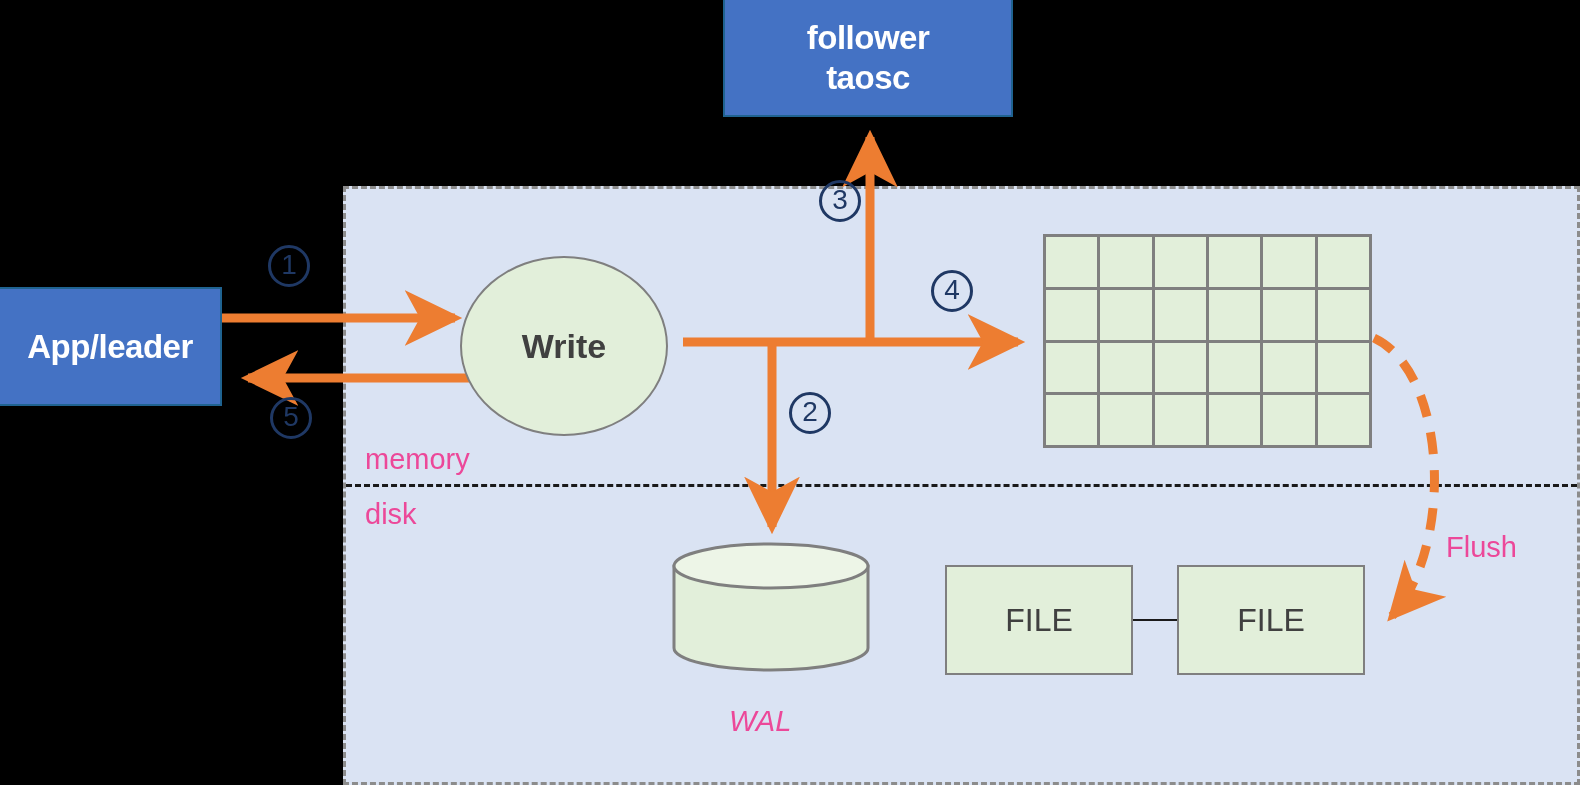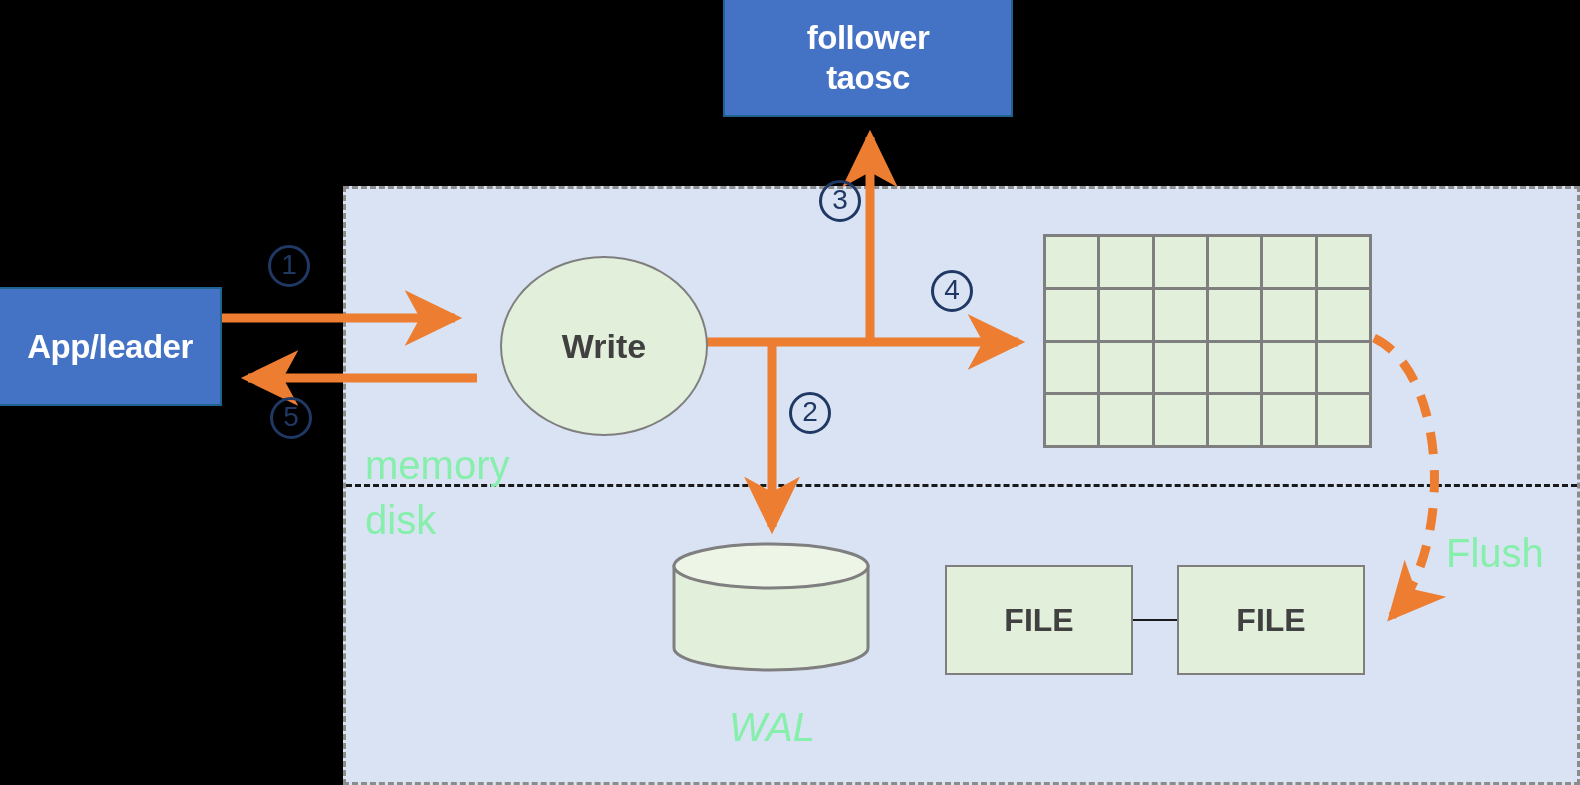--- a/index.html
+++ b/index.html
@@ -50,21 +50,21 @@
   #follower-vnode {
     left: 723px;
     top: -2px;
     width: 290px;
     height: 119px;
     font-size: 33px;
   }
   
   #write-circle {
     position: absolute;
-    left: 500px;
+    left: 460px;
     top: 256px;
     width: 208px;
     height: 180px;
     border-radius: 50%;
     background: #E2EFDA;
     border: 2px solid #7F7F7F;
     box-sizing: border-box;
     display: flex;
     align-items: center;
     justify-content: center;
@@ -105,37 +105,37 @@
   .file-box {
     position: absolute;
     background: #E2EFDA;
     border: 2px solid #7F7F7F;
     box-sizing: border-box;
     display: flex;
     align-items: center;
     justify-content: center;
     color: #404040;
     font-size: 32px;
-    font-weight: bold;
+    font-weight: normal;
   }
   #file-1 { left: 945px; top: 565px; width: 188px; height: 110px; }
   #file-2 { left: 1177px; top: 565px; width: 188px; height: 110px; }
   #file-link {
     position: absolute;
     left: 1133px;
     top: 619px;
     width: 44px;
     height: 2px;
     background: #1A1A1A;
   }
   
   .plain-label {
     position: absolute;
-    color: #86efac;
-    font-size: 40px;
+    color: #ec4899;
+    font-size: 29px;
     white-space: nowrap;
   }
   #label-memory { left: 365px; top: 443px; }
   #label-disk   { left: 365px; top: 498px; }
   #label-wal    { left: 729px; top: 705px; font-style: italic; }
   #label-flush  { left: 1446px; top: 531px; }
   #label-leader-vnode { left: 1326px; top: 707px; }
   
   #mem-disk-divider {
     position: absolute;

